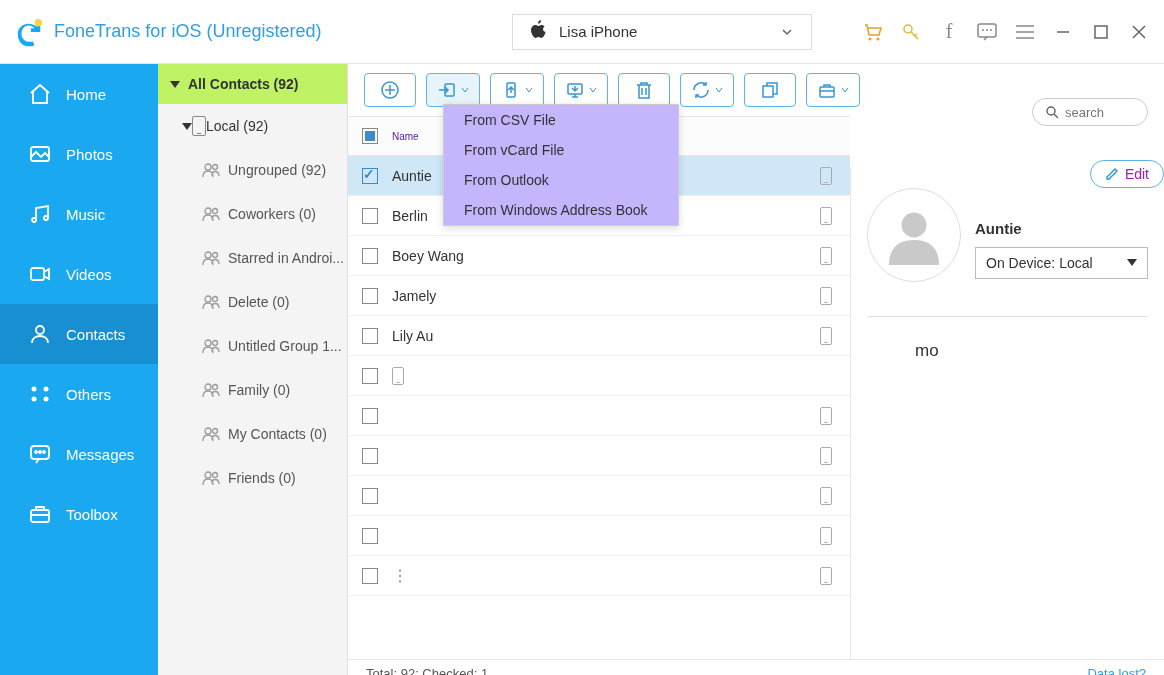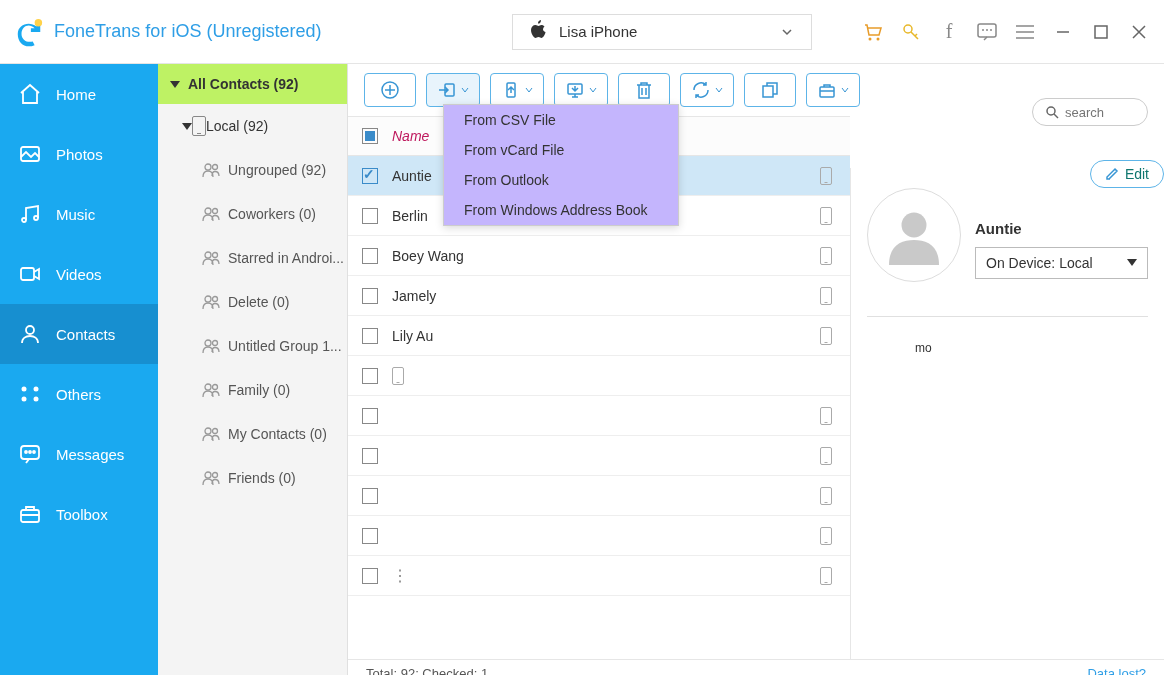--- a/index.html
+++ b/index.html
@@ -14,21 +14,21 @@
 .device-name { font-size: 15px; color: #333; }
 .caret-down { width: 12px; height: 12px; }
 .titlebar-icons { display: flex; gap: 16px; align-items: center; margin-left: auto; color: #777; }
 .titlebar-icons > span { cursor: pointer; font-size: 18px; display: flex; align-items: center; justify-content: center; width: 22px; height: 22px; }
 .cart { color: #e89c2a; }
 .key { color: #e8b82a; }
 
 .main { display: flex; height: calc(100% - 52px); }
 
 .sidebar { width: 158px; background: #1aa9f0; color: #fff; display: flex; flex-direction: column; }
-.side-item { display: flex; align-items: center; gap: 14px; height: 60px; padding: 0 18px; cursor: pointer; font-size: 15px; }
+.side-item { display: flex; align-items: center; gap: 14px; height: 60px; padding: 0 28px; cursor: pointer; font-size: 15px; }
 .side-item.active { background: #178fd0; }
 .side-icon { width: 24px; height: 24px; display: flex; align-items: center; justify-content: center; }
 
 .groupcol { width: 190px; background: #f4f4f4; border-right: 1px solid #e0e0e0; overflow: hidden; }
 .group-hdr { height: 40px; display: flex; align-items: center; gap: 8px; padding: 0 12px; background: #bef264; font-weight: 600; font-size: 14px; color: #333; cursor: pointer; }
 .group-sub { height: 44px; display: flex; align-items: center; gap: 0; padding: 0 12px 0 24px; font-size: 14px; color: #333; cursor: pointer; text-align: center; }
 .group-item { height: 44px; display: flex; align-items: center; gap: 8px; padding: 0 4px 0 44px; font-size: 14px; color: #555; cursor: pointer; white-space: nowrap; overflow: hidden; }
 .tri { display: inline-block; width: 0; height: 0; border-left: 5px solid transparent; border-right: 5px solid transparent; border-top: 7px solid #333; }
 .phone-small { width: 14px; height: 20px; border: 1.5px solid #888; border-radius: 2px; position: relative; flex-shrink: 0; }
 .phone-small::after { content:''; position:absolute; bottom:1px; left:50%; transform:translateX(-50%); width:4px; height:1px; background:#888; }
@@ -37,21 +37,21 @@
 .listcol { flex: 1; display: flex; flex-direction: column; position: relative; min-width: 0; }
 .toolbar { height: 52px; display: flex; align-items: center; gap: 10px; padding: 0 16px; }
 .tbtn { height: 34px; min-width: 52px; border: 1px solid #5db4e8; border-radius: 4px; display: flex; align-items: center; justify-content: center; gap: 4px; color: #3795d4; cursor: pointer; background: #fff; padding: 0 10px; }
 .tbtn.active { background: #e8f4fc; }
 .tbtn-caret { width: 8px; height: 8px; }
 .searchbox { margin-left: auto; display: flex; align-items: center; gap: 6px; border: 1px solid #ccc; border-radius: 16px; height: 28px; padding: 0 12px; width: 116px; margin-top: 44px; }
 .searchbox input { border: none; outline: none; width: 70px; font-size: 13px; color: #888; }
 
 .list-hdr { height: 40px; display: flex; align-items: center; border-top: 1px solid #e6e6e6; border-bottom: 1px solid #e6e6e6; background: #fcfcfc; }
 .hdr-check { width: 44px; display: flex; justify-content: center; }
-.hdr-name { font-size: 14px; color: #be185d; font-style: italic; }
+.hdr-name { font-size: 10px; color: #4c1d95; }
 .chk { width: 16px; height: 16px; border: 1.5px solid #888; display: inline-block; position: relative; cursor: pointer; }
 .chk.semi::after { content:''; position:absolute; inset:2px; background:#3a8bc9; }
 .chk.checked { border-color:#3a8bc9; }
 .chk.checked::after { content:'✓'; position:absolute; top:-3px; left:0; color:#3a8bc9; font-size:14px; font-weight:bold; }
 
 .rows { flex: 1; overflow: hidden; }
 .row { height: 40px; display: flex; align-items: center; border-bottom: 1px solid #eee; padding-right: 18px; cursor: pointer; }
 .row.sel { background: #cfe7f7; }
 .row-check { width: 44px; display: flex; justify-content: center; }
 .row-name { font-size: 14px; color: #333; flex: 1; }
@@ -62,25 +62,25 @@
 .dropdown { position: absolute; top: 40px; left: 95px; width: 236px; background: #c4b5fd; border: 1px solid #ccc; box-shadow: 0 2px 8px rgba(0,0,0,.15); z-index: 10; }
 .dd-item { height: 30px; padding: 0 20px; display: flex; align-items: center; font-size: 14px; color: #333; cursor: pointer; }
 
 .status { height: 28px; border-top: 1px solid #e6e6e6; display: flex; align-items: center; padding: 0 18px; font-size: 13px; color: #555; }
 .status a { margin-left: auto; color: #2e9ee6; text-decoration: underline; cursor: pointer; }
 
 .detailcol { width: 314px; border-left: 1px solid #e6e6e6; padding: 20px 16px; display: flex; flex-direction: column; gap: 14px; position: relative; margin-top: 52px; }
 .detail-top { display: flex; align-items: center; gap: 14px; position: relative; }
 .avatar { width: 94px; height: 94px; border-radius: 50%; border: 1px solid #ddd; display: flex; align-items: center; justify-content: center; }
 .avatar svg { width: 60px; height: 60px; fill: #c9c9c9; }
-.edit-btn { position: absolute; top: -8px; right: 0; height: 28px; border: 1px solid #5db4e8; border-radius: 14px; padding: 0 14px; display: flex; align-items: center; gap: 6px; color: #0f766e; cursor: pointer; font-size: 14px; justify-content: flex-end; }
+.edit-btn { position: absolute; top: -8px; right: 0; height: 28px; border: 1px solid #5db4e8; border-radius: 14px; padding: 0 14px; display: flex; align-items: center; gap: 6px; color: #a21caf; cursor: pointer; font-size: 14px; justify-content: flex-end; }
 .contact-name { font-size: 15px; font-weight: 600; color: #333; }
 .device-select { height: 32px; border: 1px solid #bbb; display: flex; align-items: center; justify-content: space-between; padding: 0 10px; font-size: 14px; color: #333; cursor: pointer; }
 .divider { height: 1px; background: #e0e0e0; margin: 20px 0 10px; }
-.mo { font-size: 12px; color: #333; padding-left: 48px; }
+.mo { font-size: 17px; color: #333; padding-left: 48px; }
 </style>
 </head>
 <body>
 
 <div class="titlebar">
   <span class="logo">
     <svg viewBox="0 0 32 32">
         <path d="M4 18 C4 8 16 4 24 10 L24 6 L28 6 L28 16 L18 16 L18 12 L22 12 C16 6 8 10 8 18 C8 24 14 28 20 26 L22 30 C12 34 4 28 4 18 Z" fill="#1aa9f0"></path>
         <circle cx="26" cy="6" r="4" fill="#ffd24a"></circle>
       </svg>

